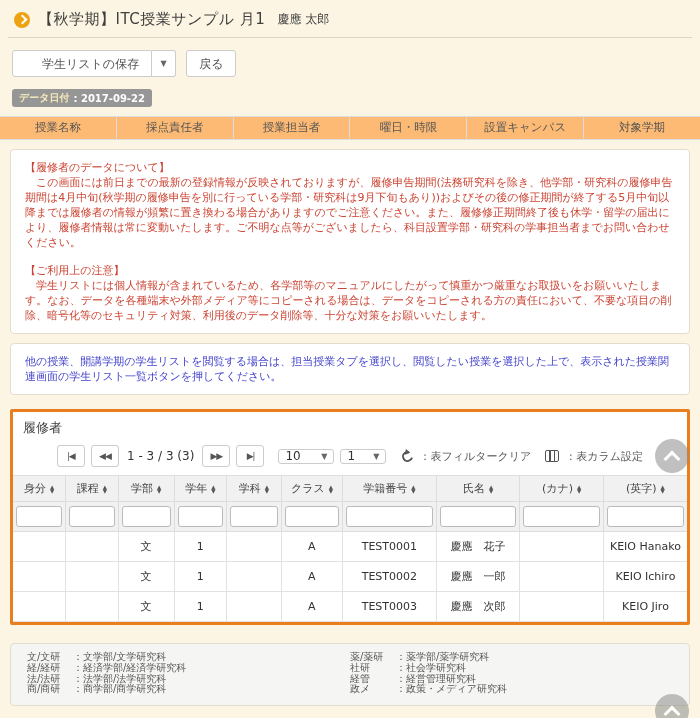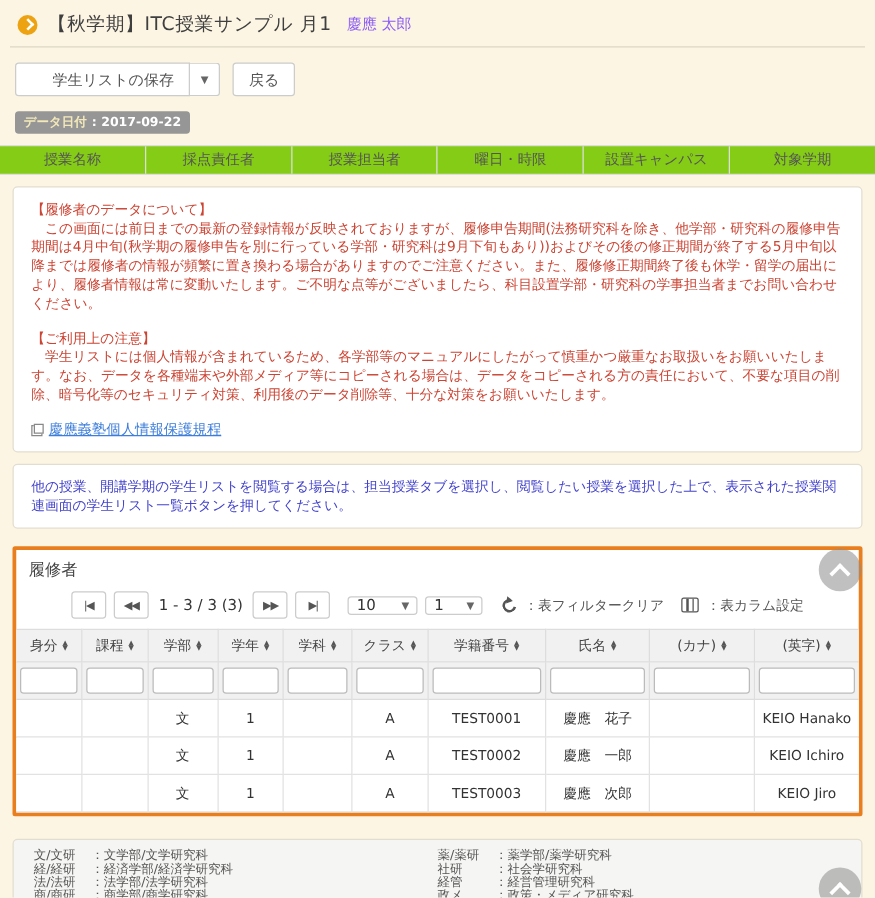--- a/index.html
+++ b/index.html
@@ -9,41 +9,41 @@
     background:#fcf5e3; color:#444; position:relative; font-size:12px;
   }
   .page { position:relative; width:700px; height:718px; }
 
   
   .hdr { display:flex; align-items:center; gap:8px; padding:10px 20px 6px 14px; }
   .hdr-icon { width:16px; height:16px; border-radius:50%; background:#eda311; position:relative; flex:0 0 16px; }
   .hdr-icon::after { content:""; position:absolute; left:5px; top:4.5px; width:5px; height:5px;
     border-top:2px solid #fff; border-right:2px solid #fff; transform:rotate(45deg); }
   .hdr-title { font-size:15px; color:#3f3f3f; letter-spacing:.5px; }
-  .hdr-instructor { font-size:12px; color:#8b5cf6; margin-left:4px; }
+  .hdr-instructor { font-size:12px; color:#404040; margin-left:4px; }
   .divider { border:none; border-top:1px solid #dcd6c6; margin:2px 8px 0 8px; }
 
   
   .toolbar { display:flex; align-items:center; gap:10px; padding:12px 12px 0 12px; }
   .btn { background:#fff; border:1px solid #ccc; border-radius:3px; color:#555;
     font-size:12px; padding:5px 12px; cursor:pointer; font-family:inherit; height:27px; }
   .btn-group { display:flex; }
   .btn-group .btn-main { border-radius:3px 0 0 3px;padding-left:29px; }
   .btn-group .btn-caret { border-radius:0 3px 3px 0; border-left:none; width:24px; padding:0;
     display:flex; align-items:center; justify-content:center; }
   .caret-glyph { font-size:8px; color:#666; }
 
   
   .badge { display:inline-flex; align-items:center; margin:12px 0 0 12px; background:#969696;
     border-radius:3px; padding:2px 7px; font-size:10px; }
   .badge .b-label { color:#f3e8b9; font-weight:bold; }
   .badge .b-value { color:#fff; font-weight:bold; margin-left:4px; }
 
   
-  .tabrow { display:flex; margin-top:9px; border-top:1px solid #ddd; border-bottom:1px solid #ddd; background:#84cc16; }
+  .tabrow { display:flex; margin-top:9px; border-top:1px solid #ddd; border-bottom:1px solid #ddd; background:#fdba74; }
   .tabrow .tab { flex:1; text-align:center; font-size:11.5px; color:#555; padding:3px 0 4px;
     border-right:1px solid #ddd; cursor:pointer; }
   .tabrow .tab:last-child { border-right:none; }
 
   
   .panel { background:#fff; border:1px solid #e3ddd0; border-radius:4px; margin:9px 10px 0 10px; padding:10px 14px; }
   .notice-red { color:#cc4433; font-size:11px; line-height:15px; }
   .notice-red .nh { display:block; }
   .notice-gap { height:13px; }
   .link-row { display:flex; align-items:center; gap:4px; margin-top:13px; }
@@ -143,24 +143,20 @@
   
   <div class="panel">
     <div class="notice-red">
       <span class="nh">【履修者のデータについて】</span>
       <span>　この画面には前日までの最新の登録情報が反映されておりますが、履修申告期間(法務研究科を除き、他学部・研究科の履修申告期間は4月中旬(秋学期の履修申告を別に行っている学部・研究科は9月下旬もあり))およびその後の修正期間が終了する5月中旬以降までは履修者の情報が頻繁に置き換わる場合がありますのでご注意ください。また、履修修正期間終了後も休学・留学の届出により、履修者情報は常に変動いたします。ご不明な点等がございましたら、科目設置学部・研究科の学事担当者までお問い合わせください。</span>
     </div>
     <div class="notice-gap"></div>
     <div class="notice-red">
       <span class="nh">【ご利用上の注意】</span>
       <span>　学生リストには個人情報が含まれているため、各学部等のマニュアルにしたがって慎重かつ厳重なお取扱いをお願いいたします。なお、データを各種端末や外部メディア等にコピーされる場合は、データをコピーされる方の責任において、不要な項目の削除、暗号化等のセキュリティ対策、利用後のデータ削除等、十分な対策をお願いいたします。</span>
-    </div>
-    <div class="link-row">
-      <span class="ext-icon"></span>
-      <a class="privacy-link">慶應義塾個人情報保護規程</a>
     </div>
   </div>
 
   
   <div class="panel">
     <div class="notice-blue">他の授業、開講学期の学生リストを閲覧する場合は、担当授業タブを選択し、閲覧したい授業を選択した上で、表示された授業関連画面の学生リスト一覧ボタンを押してください。</div>
   </div>
 
   
   <div class="enroll-panel">

